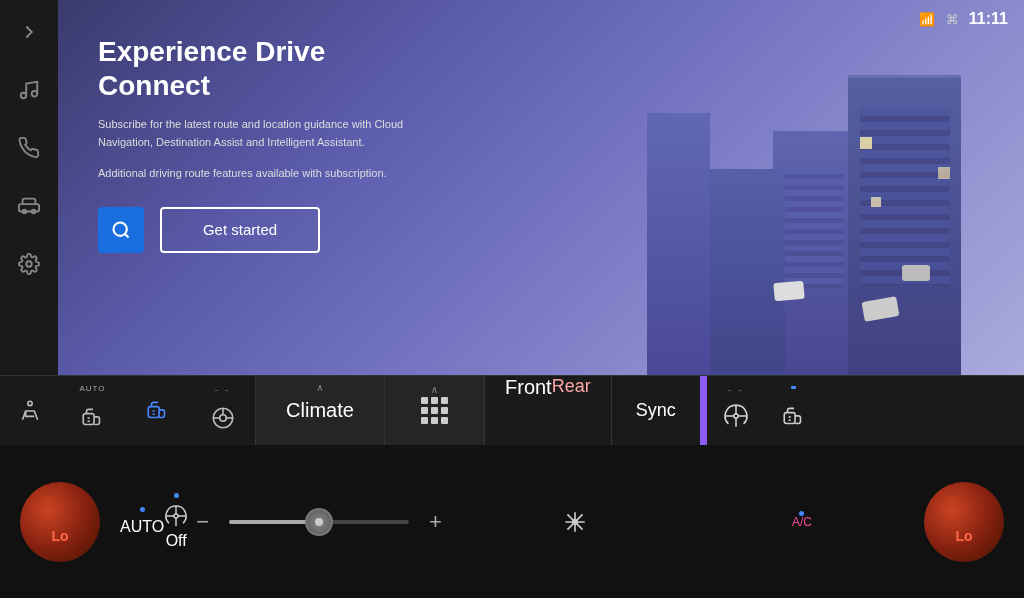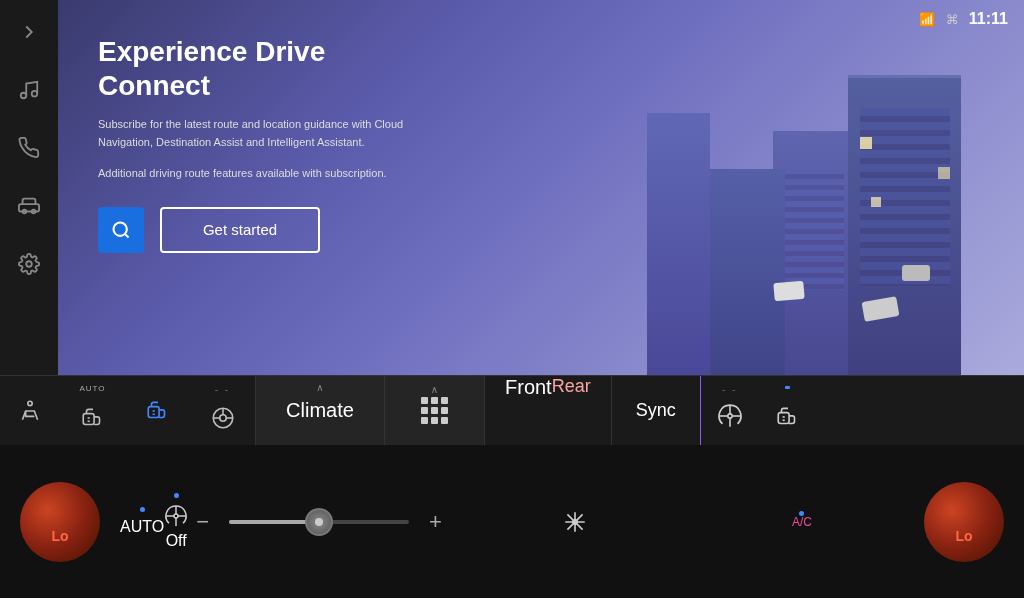--- a/index.html
+++ b/index.html
@@ -246,21 +246,21 @@
       color: #fca5a5;
     }
 
     .sync-btn {
       display: flex;
       align-items: center;
       justify-content: center;
       padding: 0 24px;
       height: 100%;
       cursor: pointer;
-      border-right: 1px solid #8b5cf6;
+      border-right: 7px solid #8b5cf6;
     }
     .sync-label {
       font-size: 18px;
       color: white;
     }
 
     .r-climate-icon {
       display: flex;
       flex-direction: column;
       align-items: center;

